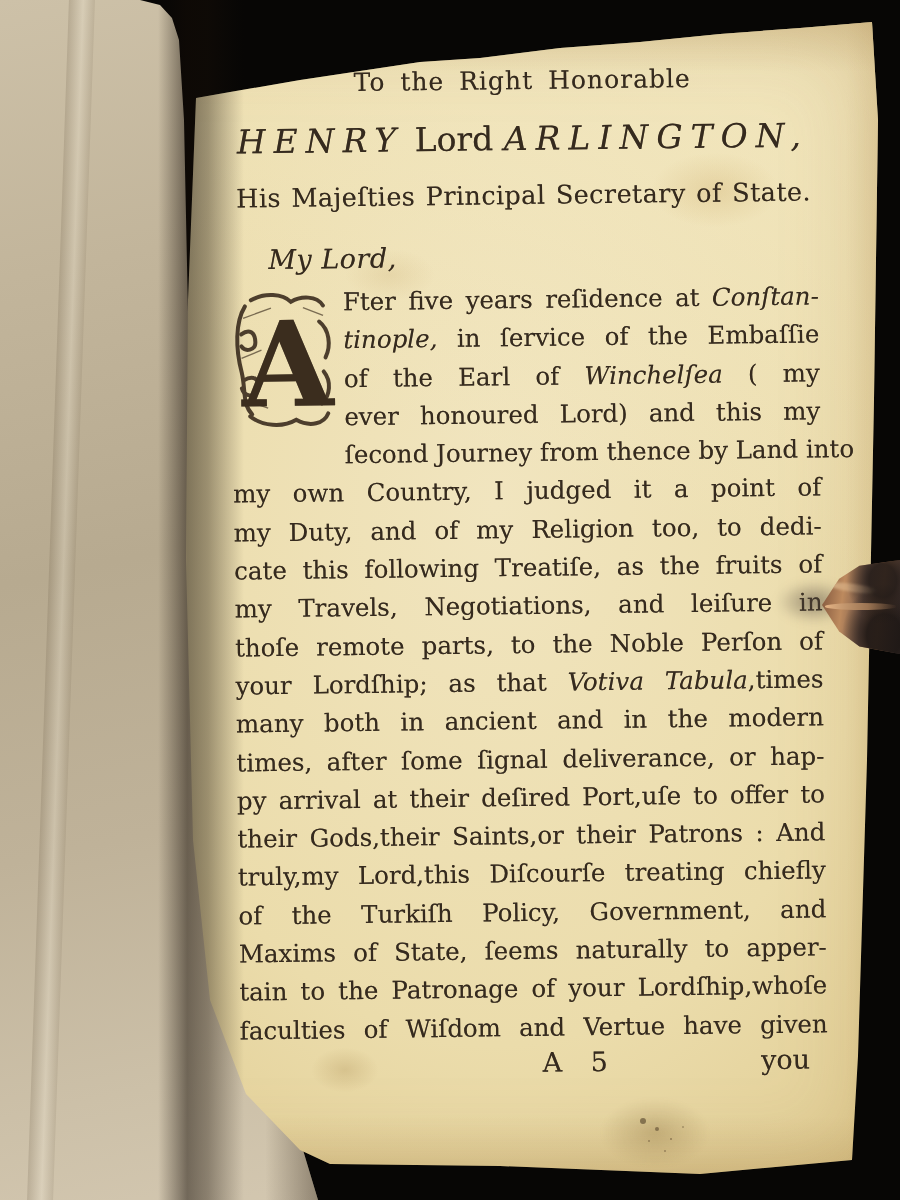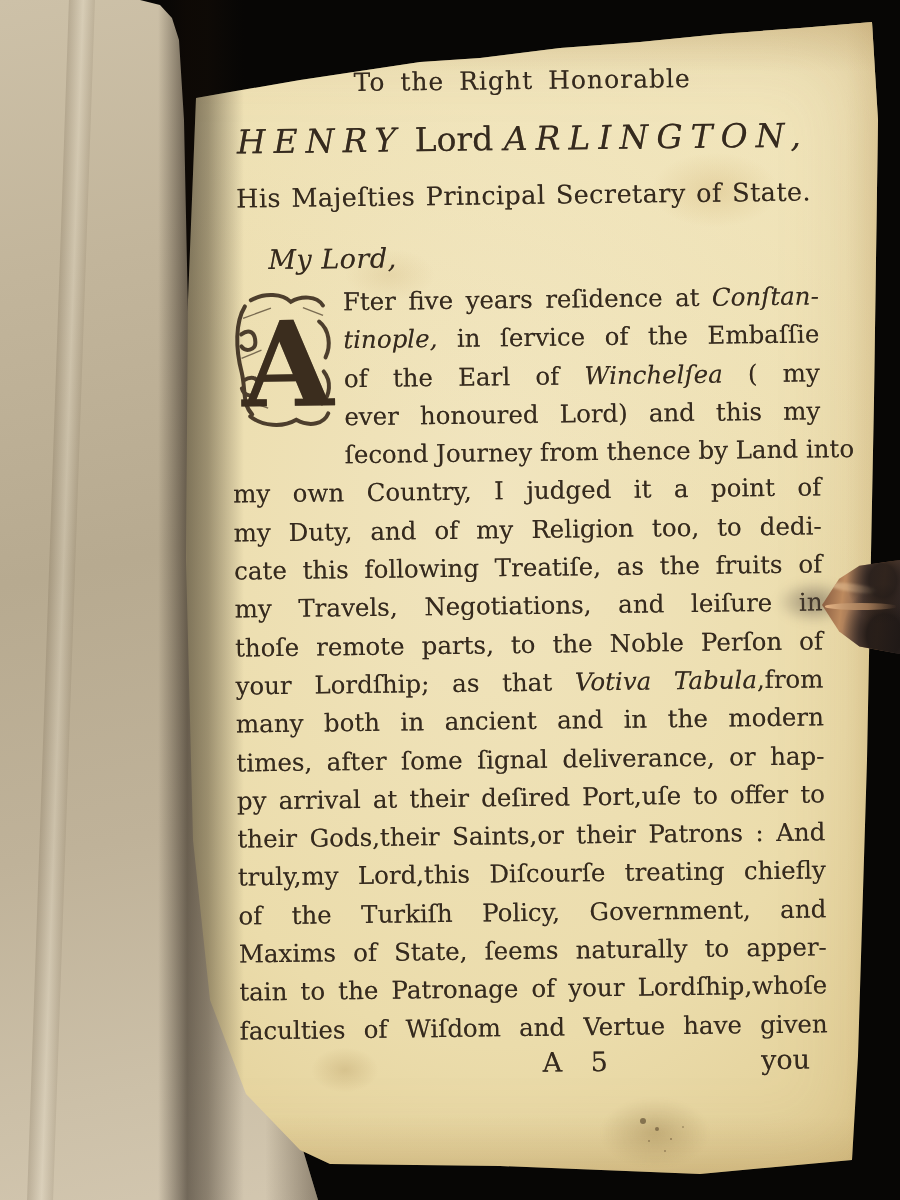--- a/index.html
+++ b/index.html
@@ -163,21 +163,21 @@
             <div class="line"><span>of the Earl of </span><span class="it">Winchelſea</span><span> ( my</span></div>
             <div class="line"><span>ever honoured Lord) and this my</span></div>
           </div>
         <div>
             <div class="line"><span>ſecond Journey from thence by Land into</span></div>
             <div class="line"><span>my own Country, I judged it a point of</span></div>
             <div class="line"><span>my Duty, and of my Religion too, to dedi-</span></div>
             <div class="line"><span>cate this following Treatiſe, as the fruits of</span></div>
             <div class="line"><span>my Travels, Negotiations, and leiſure in</span></div>
             <div class="line"><span>thoſe remote parts, to the Noble Perſon of</span></div>
-            <div class="line"><span>your Lordſhip; as that </span><span class="it">Votiva Tabula</span><span>,from</span></div>
+            <div class="line"><span>your Lordſhip; as that </span><span class="it">Votiva Tabula</span><span>,times</span></div>
             <div class="line"><span>many both in ancient and in the modern</span></div>
             <div class="line"><span>times, after ſome ſignal deliverance, or hap-</span></div>
             <div class="line"><span>py arrival at their deſired Port,uſe to offer to</span></div>
             <div class="line"><span>their Gods,their Saints,or their Patrons : And</span></div>
             <div class="line"><span>truly,my Lord,this Diſcourſe treating chiefly</span></div>
             <div class="line"><span>of the Turkiſh Policy, Government, and</span></div>
             <div class="line"><span>Maxims of State, ſeems naturally to apper-</span></div>
             <div class="line"><span>tain to the Patronage of your Lordſhip,whoſe</span></div>
             <div class="line"><span>faculties of Wiſdom and Vertue have given</span></div>
           </div>

